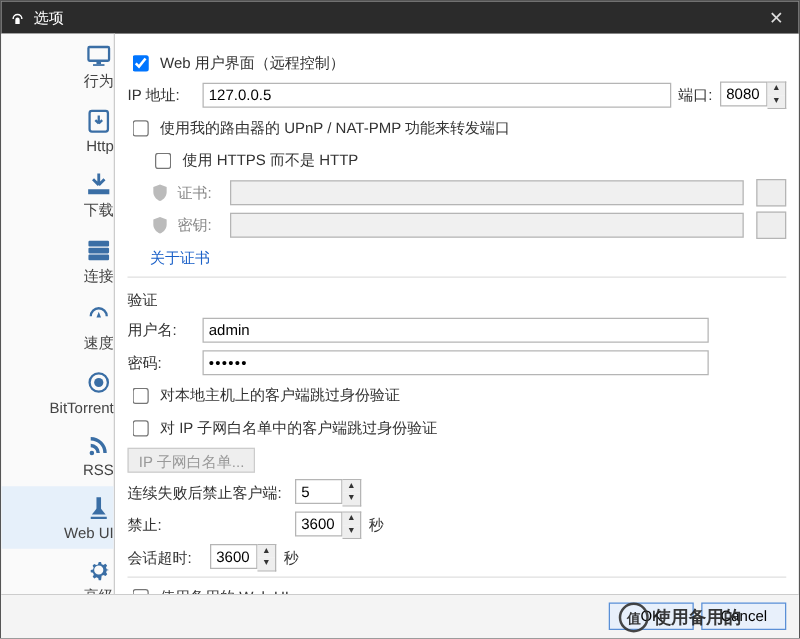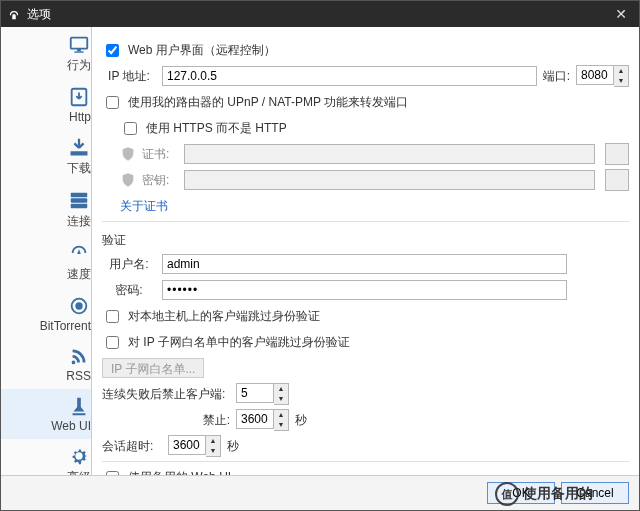--- a/index.html
+++ b/index.html
@@ -9,21 +9,21 @@
   .titlebar .close{width:24px;text-align:center;font-size:14px;color:#ddd;cursor:pointer}
   .body{display:flex;height:calc(100% - 26px - 34px);background:#fff}
   .sidebar{width:90px;border-right:1px solid #ccc;background:#fafafa;overflow:hidden}
   .side-item{display:flex;flex-direction:column;align-items:flex-end;gap:2px;padding:6px 0;cursor:default;color:#444}
   .side-item.selected{background:#e6f0fa}
   .side-item .label{font-size:12px}
   .side-item svg{width:24px;height:22px;fill:#3a6ea5}
   .content{flex:1;position:relative;overflow:hidden}
   .scroll{position:absolute;inset:0;overflow-y:scroll;padding:8px 10px 8px 10px;box-sizing:border-box}
   .row{display:flex;align-items:center;gap:6px;margin:4px 0;min-height:22px}
-  .row label.lbl{min-width:54px;text-align:center}
+  .row label.lbl{min-width:54px;text-align:left}
   input[type="text"],input[type="password"],input[type="number"]{border:1px solid #b5b5b5;height:20px;padding:0 4px;box-sizing:border-box;font-size:12px;background:#fff}
   input[type="text"]:disabled{background:#f0f0f0;color:#999}
   .spin{display:flex}
   .spin input{width:38px}
   .spin .btns{display:flex;flex-direction:column;border:1px solid #b5b5b5;border-left:none;width:14px}
   .spin .btns div{height:10px;font-size:7px;line-height:9px;text-align:center;cursor:pointer;background:#eee}
   a.link{color:#1a60c8;cursor:pointer}
   .sec-head{font-size:12px;color:#333;margin:6px 0 2px;padding-top:4px}
   .hr{border-top:1px solid #e0e0e0;margin:4px 0}
   .browse-btn{width:22px;height:20px;border:1px solid #b5b5b5;background:#eee;margin-left:4px;cursor:pointer;text-align:center;line-height:18px}
@@ -196,21 +196,21 @@
           <span style="min-width:128px">连续失败后禁止客户端:</span>
           <div class="spin">
             <input type="text" value="5" style="">
             <div class="btns">
                 <div>▲</div>
                 <div>▼</div>
               </div>
           </div>
         </div>
         <div class="row">
-          <span style="min-width:128px;text-align:right">禁止:</span>
+          <span style="min-width:128px;text-align:left">禁止:</span>
           <div class="spin">
             <input type="text" value="3600" style="">
             <div class="btns">
                 <div>▲</div>
                 <div>▼</div>
               </div>
           </div>
           <span>秒</span>
         </div>
         <div class="row">

